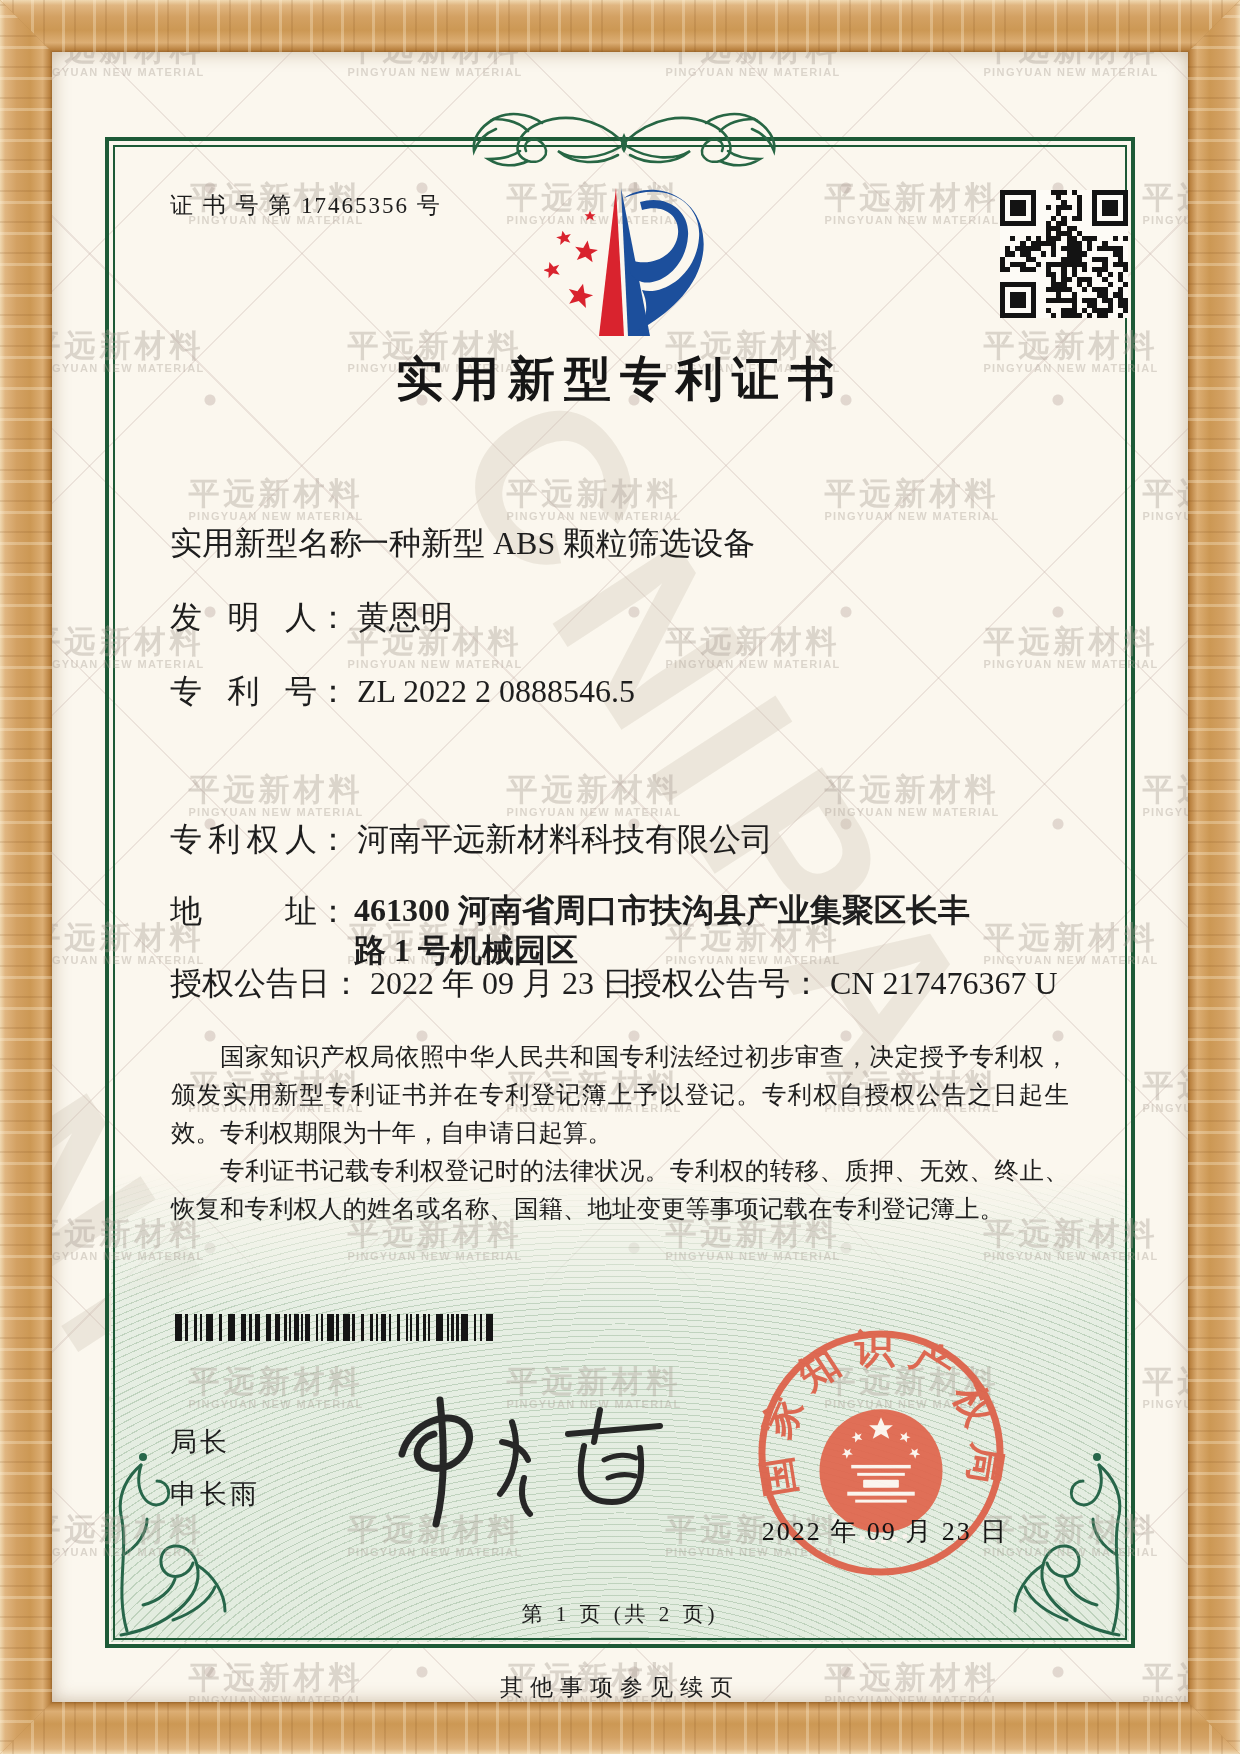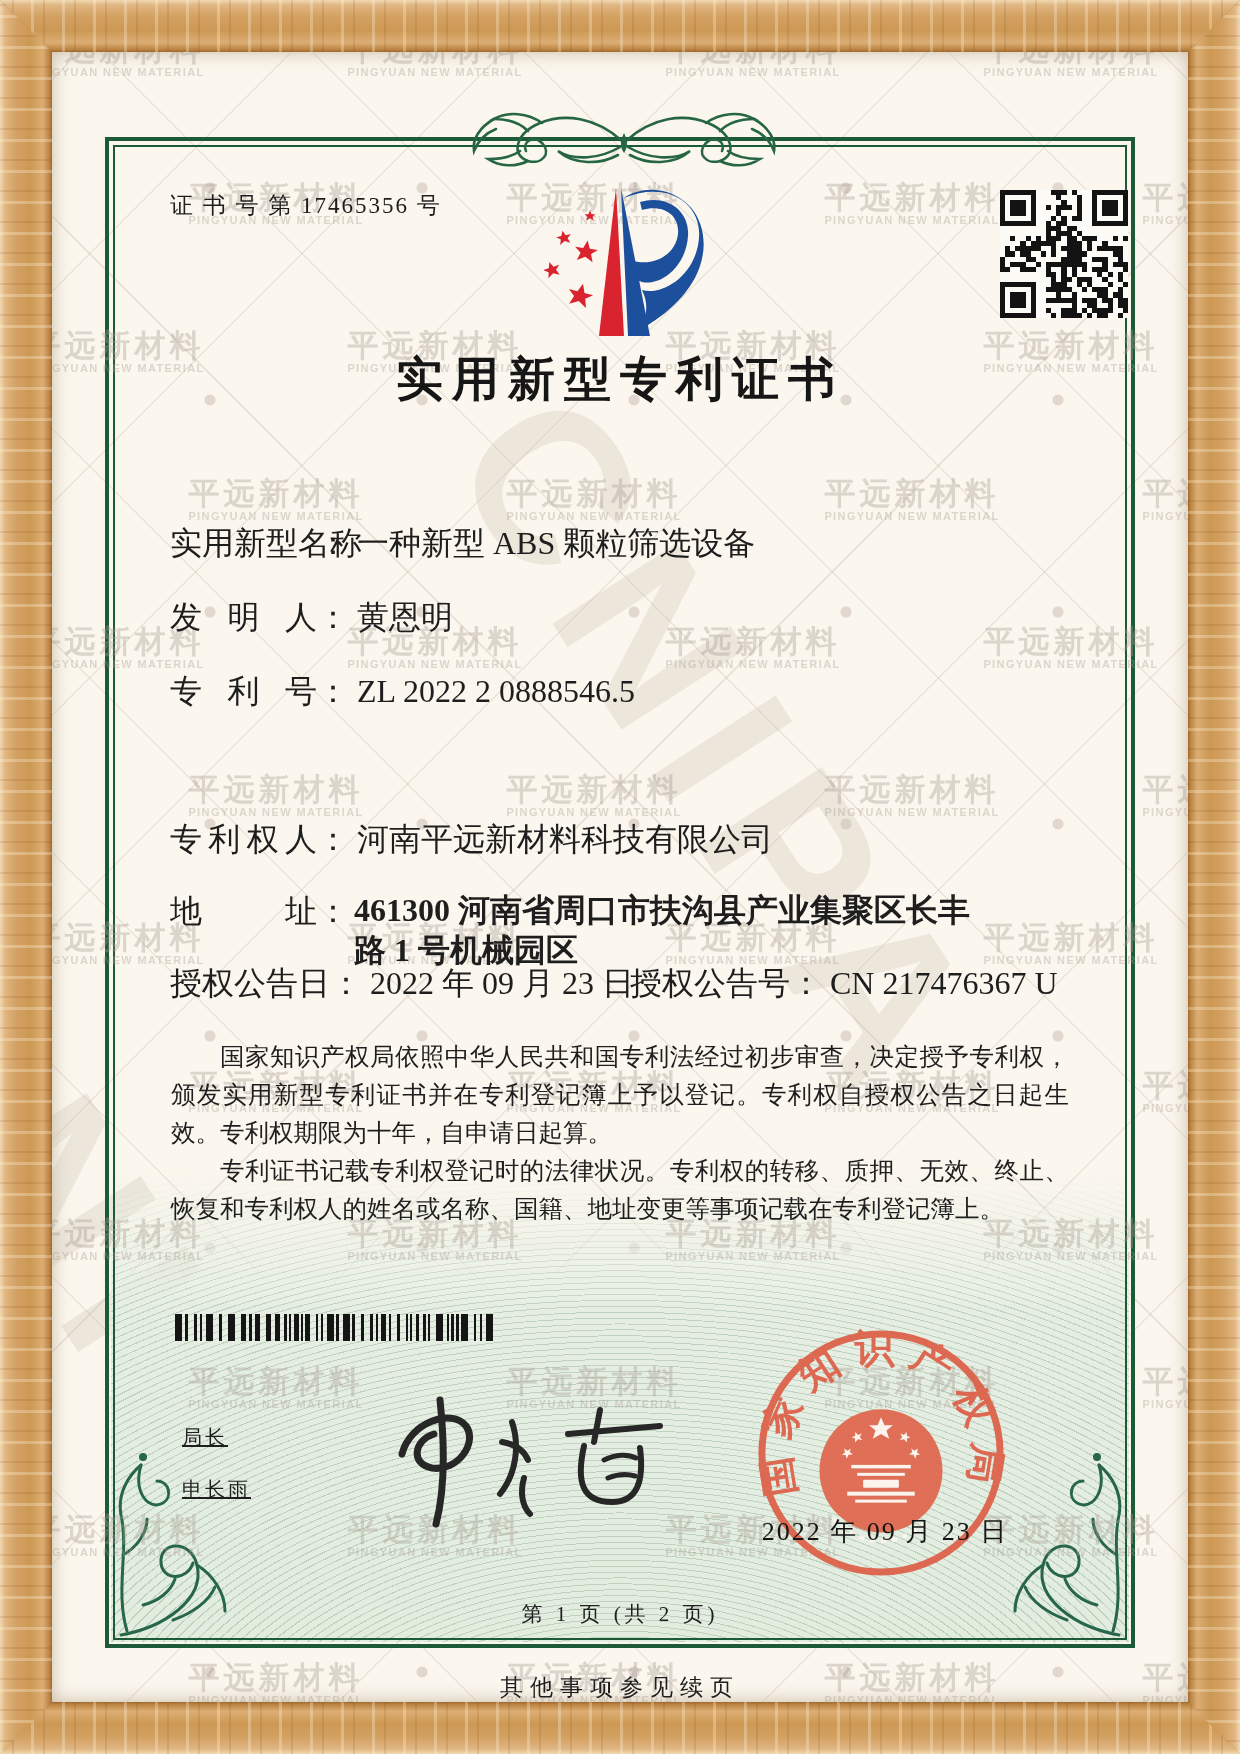--- a/index.html
+++ b/index.html
@@ -67,21 +67,21 @@
          font-size:47px;font-weight:900;letter-spacing:9px;color:#161616;}
   .frow{position:absolute;left:118px;font-size:32px;white-space:nowrap;}
   .flabel{display:inline-block;width:147px;text-align:justify;text-align-last:justify;vertical-align:top;}
   .fvalue{margin-left:8px;}
   .addr-val{display:inline-block;white-space:normal;width:640px;vertical-align:top;margin-left:5px;line-height:40px;font-weight:bold;}
   .grant-right{position:absolute;left:460px;top:0;white-space:nowrap;}
   .para{position:absolute;left:119px;width:898px;font-size:24.5px;line-height:38px;
         text-align:justify;text-indent:2em;}
   .barcode{position:absolute;left:123px;top:1262px;width:322px;height:27px;display:flex;align-items:stretch;}
   .barcode .bar{background:#151515;height:100%;}
-  .signer{position:absolute;left:130px;font-size:20px;letter-spacing:3px;text-decoration:underline;}
+  .signer{position:absolute;left:118px;font-size:27px;letter-spacing:3px;}
   .sig{position:absolute;left:320px;top:1336px;width:310px;height:150px;}
   .seal{position:absolute;left:700px;top:1272px;width:258px;height:258px;opacity:.93;mix-blend-mode:multiply;}
   .seal-date{position:absolute;left:648px;top:1462px;width:370px;text-align:center;
              font-size:26px;letter-spacing:2px;color:#141414;}
   .page-info{position:absolute;left:53px;width:1030px;top:1548px;text-align:center;
              font-size:21px;letter-spacing:4px;}
   .note{position:absolute;left:0;width:100%;top:1620px;text-align:center;font-size:23px;letter-spacing:7px;}
 </style>
 </head>
 <body>

